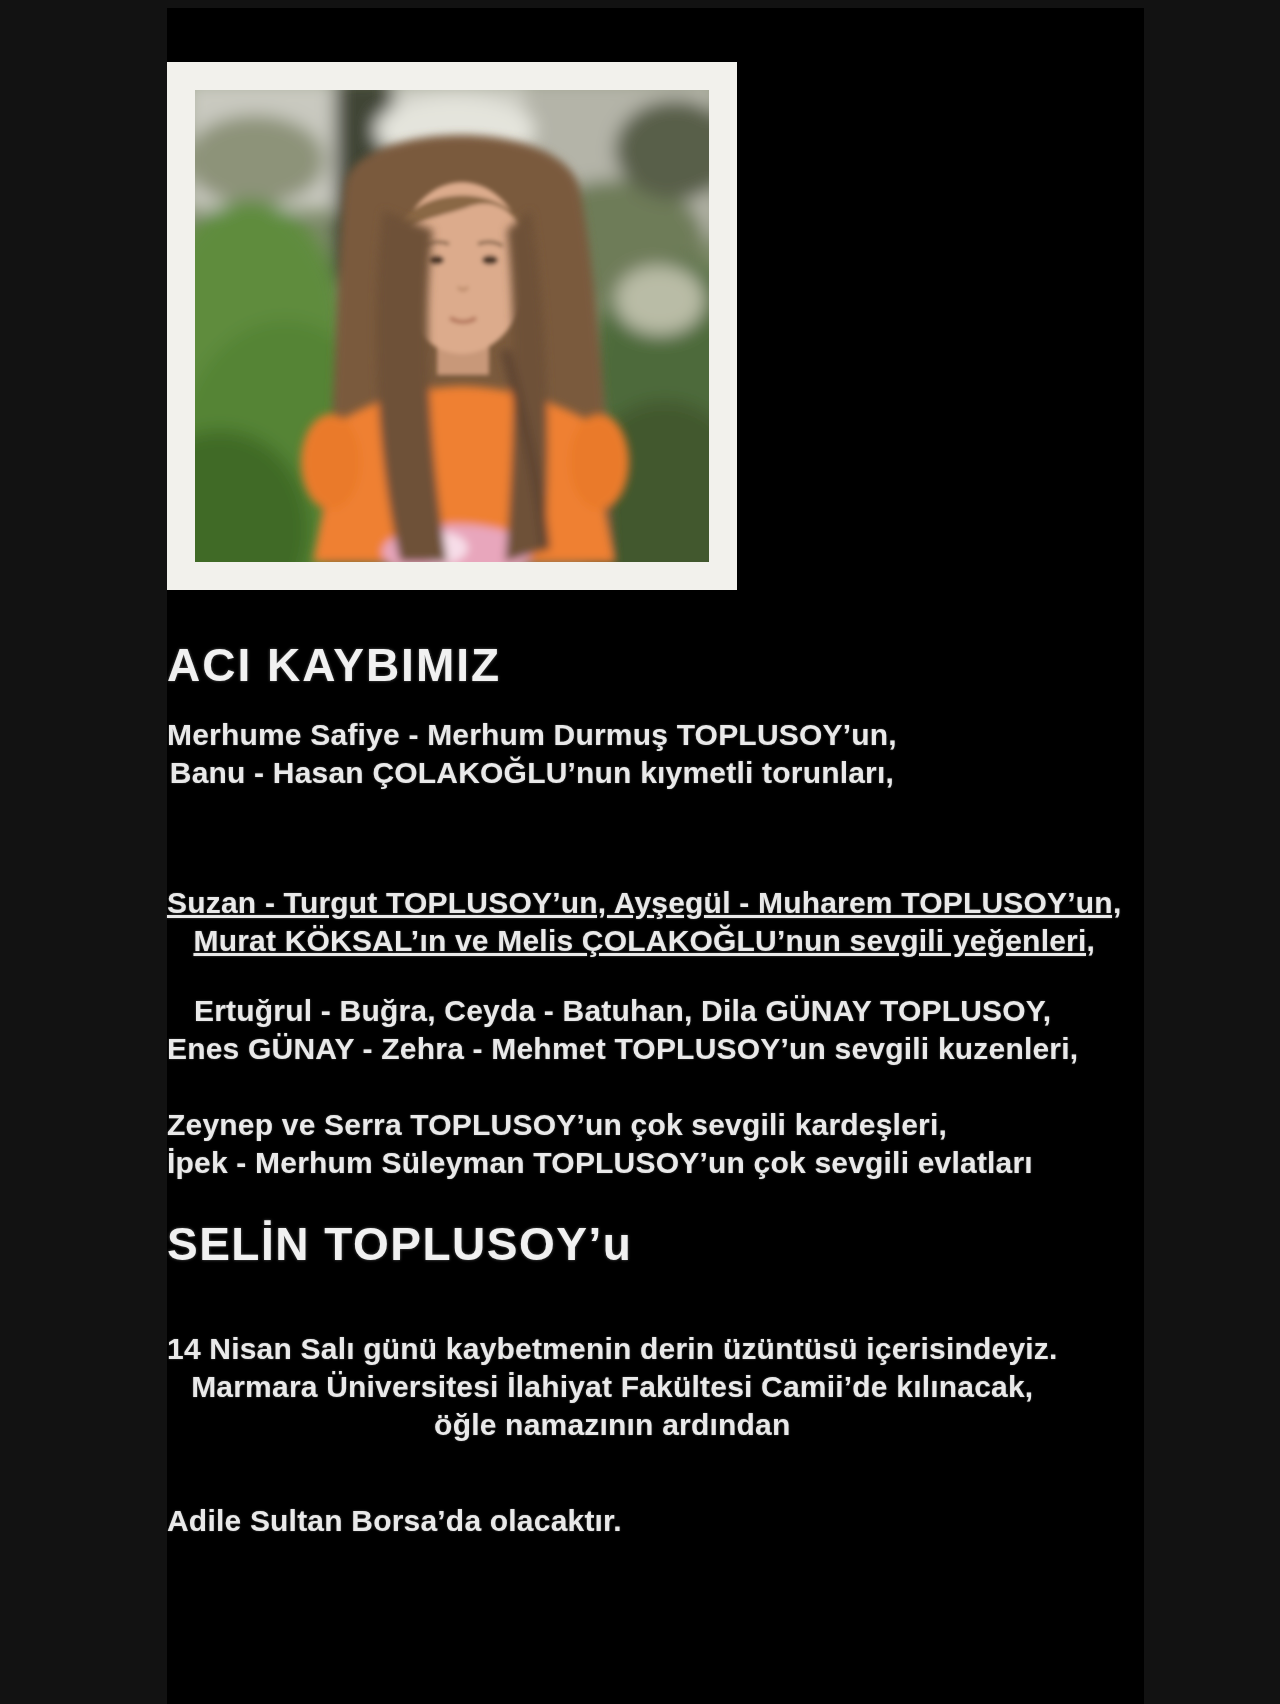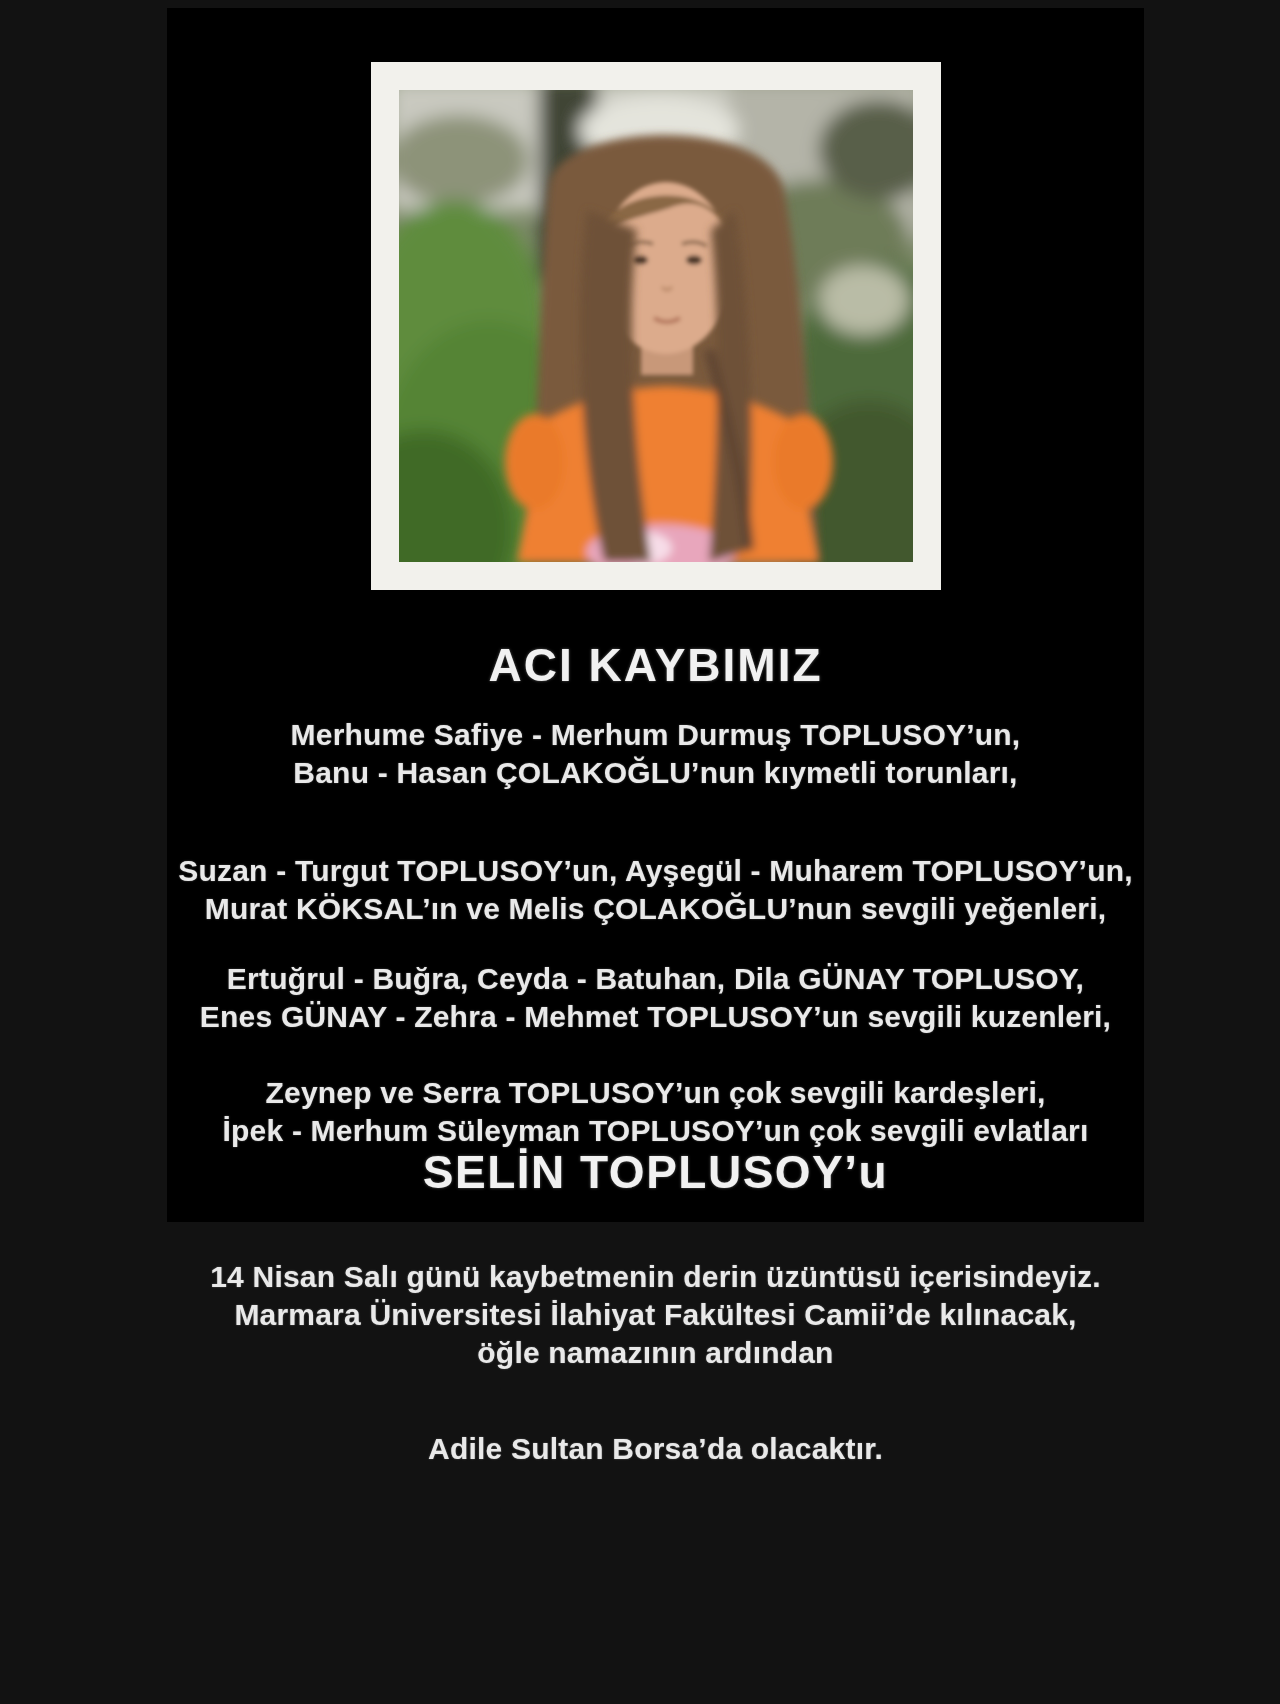--- a/index.html
+++ b/index.html
@@ -7,25 +7,25 @@
   body {
     background: #121212;
     font-family: "Liberation Sans", sans-serif;
     position: relative;
   }
   .card {
     position: absolute;
     left: 167px;
     top: 8px;
     width: 977px;
-    height: 1214px;
+    height: 1696px;
     background: #000000;
     display: flex;
     flex-direction: column;
-    align-items: center;
+    align-items: flex-start;
   }
   .photo-frame {
     margin-top: 54px;
     width: 570px;
     height: 528px;
     background: #f2f1ec;
     padding: 28px;
     flex: 0 0 auto;
   }
   .photo {
@@ -49,25 +49,26 @@
     color: #e9e9e9;
     font-weight: bold;
     font-size: 30px;
     line-height: 38px;
     letter-spacing: 0.2px;
     text-align: center;
     text-shadow: 0 0 2px rgba(235,235,235,0.35);
   }
   .para .line { display: block; white-space: nowrap; }
   .p1 { margin-top: 28px; }
-  .p2 { margin-top: 60px; }
+  .p2 { margin-top: 92px; text-decoration: underline; }
   .p3 { margin-top: 32px; }
   .p4 { margin-top: 38px; }
   .p5 { }
   .name {
+    margin-top: 40px;
     color: #f1f1f1;
     font-size: 46px;
     line-height: 44px;
     font-weight: bold;
     letter-spacing: 1.5px;
     text-shadow: 0 0 3px rgba(240,240,240,0.38);
     white-space: nowrap;
   }
   .p6 { margin-top: 64px; }
   .p7 { margin-top: 58px; }

